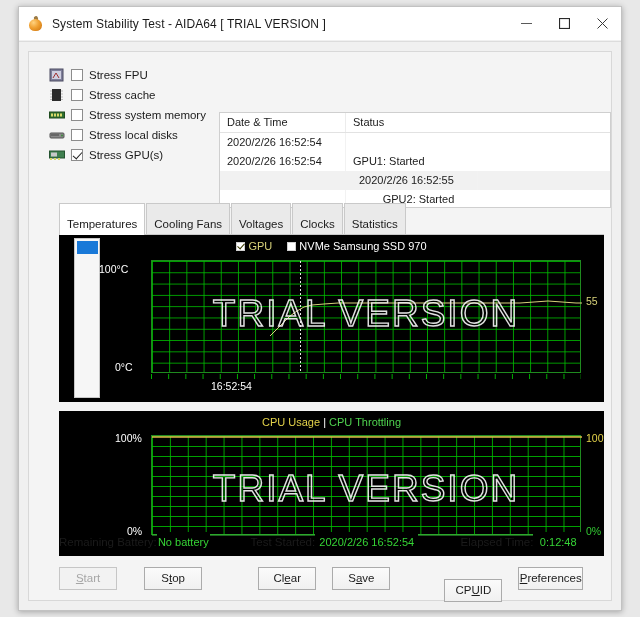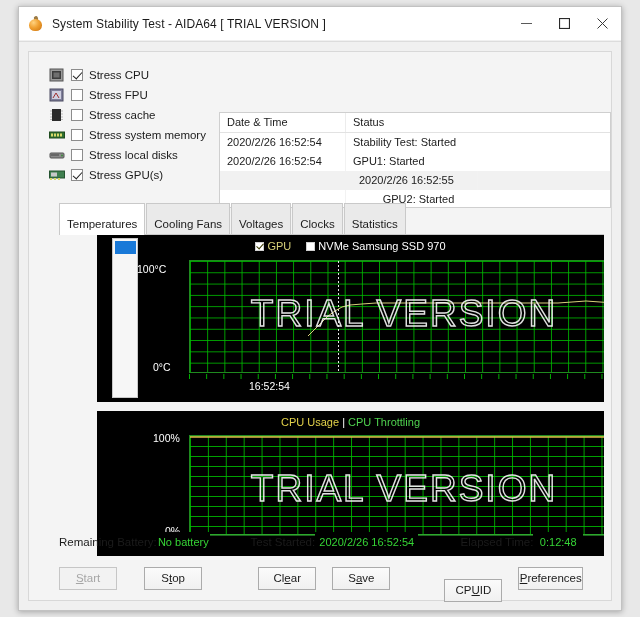--- a/index.html
+++ b/index.html
@@ -183,21 +183,20 @@
   #charts {
     position: absolute;
     left: 30px; top: 183px;
     width: 545px;
     bottom: 80px;
   }
   .panel {
     position: relative;
     background: #000000;
     overflow: hidden;
-    margin-left: 38px;
   }
   #panel-temp { height: 167px; }
   #panel-cpu { height: 145px; margin-top: 9px; }
 
   
   #sensor-list {
     position: absolute;
     left: 15px; top: 3px;
     width: 26px; height: 160px;
     background: #f6f6f6;
@@ -399,31 +398,20 @@
           </svg>
       </div>
     </div>
   </div>
 
   <div id="client">
   <div id="inner">
 
     <div id="opts">
 
-      <div class="opt">
-        <span class="dev-ico">
-          <svg width="16" height="14" viewBox="0 0 16 14">
-                <rect x="1" y="1" width="13" height="12" fill="#9a9a9a" stroke="#555"></rect>
-                <rect x="3" y="3" width="9" height="8" fill="#3c3c3c"></rect>
-                <rect x="4.5" y="4.5" width="6" height="5" fill="#6f6f6f"></rect>
-              </svg>
-        </span>
-        <span class="chk on"></span>
-        <span class="opt-label">Stress CPU</span>
-      </div>
 
       <div class="opt">
         <span class="dev-ico">
           <svg width="16" height="14" viewBox="0 0 16 14">
                 <rect x="1" y="1" width="13" height="12" fill="#7f7f9a" stroke="#4a4a60"></rect>
                 <rect x="3" y="3" width="9" height="8" fill="#cfcfe0"></rect>
                 <path d="M4 10 L7 5 L10 10" fill="none" stroke="#a03030" stroke-width="1"></path>
               </svg>
         </span>
         <span class="chk"></span>
@@ -496,21 +484,20 @@
 
     </div>
 
     <div id="log">
       <div id="log-head">
         <div class="c c1">Date &amp; Time</div>
         <div class="c c2">Status</div>
       </div>
       <div class="log-row">
         <div class="c c1">2020/2/26 16:52:54</div>
-        <div class="c c2">Stability Test: Started</div>
       </div>
       <div class="log-row">
         <div class="c c1">2020/2/26 16:52:54</div>
         <div class="c c2">GPU1: Started</div>
       </div>
       <div class="log-row sel">
         <div class="c c1">2020/2/26 16:52:55</div>
         <div class="c c2">GPU2: Started</div>
       </div>
       <div class="log-blank">

